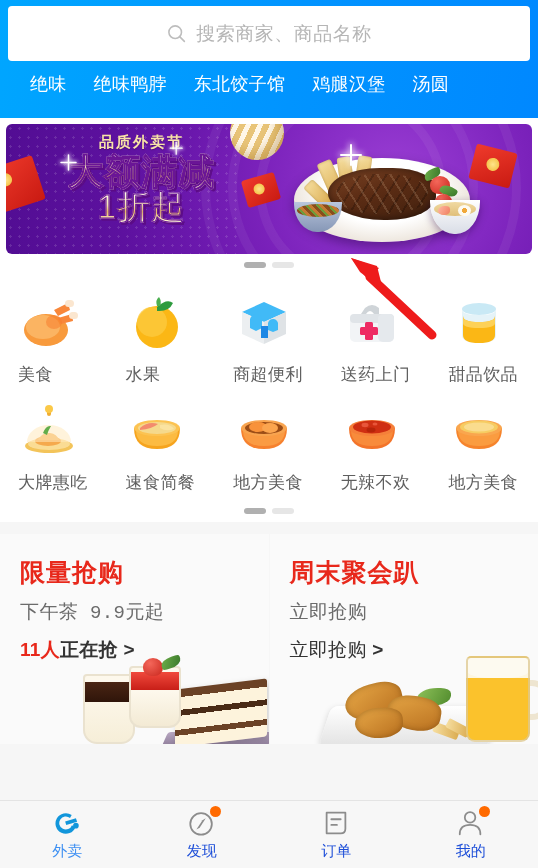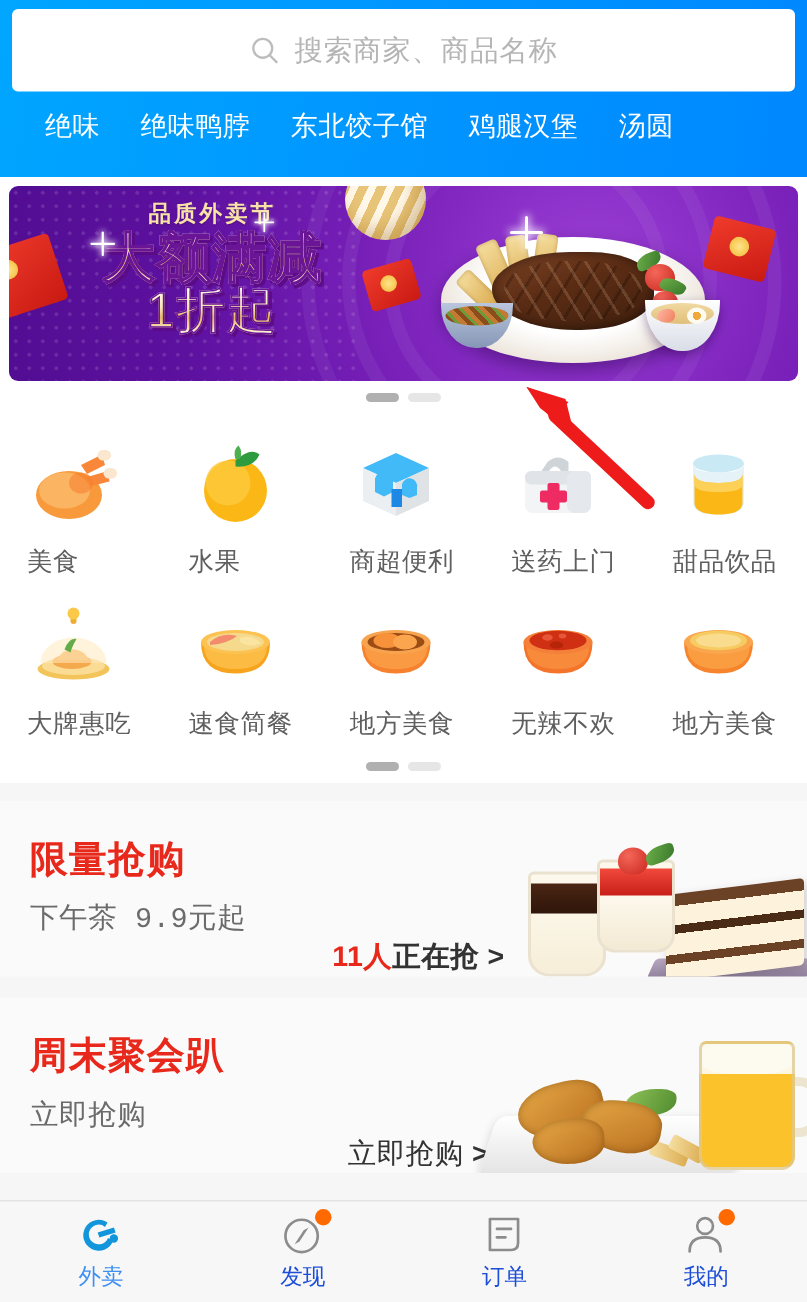--- a/index.html
+++ b/index.html
@@ -189,28 +189,28 @@
   .cat-row { display: flex; }
   .cat-cell {
     flex: 1 1 20%;
     display: flex; flex-direction: column; align-items: flex-start;
     padding: 8px 0 6px 18px;
   }
   .cat-ico { width: 62px; height: 62px; position: relative; }
   .cat-label { margin-top: 9px; font-size: 17px; color: #5f5f5f; letter-spacing: .4px; }
 
   
-  .promos { display: flex; gap: 14px; margin-top: 12px; background:#f6f6f6;flex-direction:column; }
+  .promos { display: flex; gap: 1px; margin-top: 12px; background:#f6f6f6; }
   .promo {
     flex: 1 1 50%; background: #fafafa; height: 210px;
     position: relative; overflow: hidden; padding: 22px 0 0 20px;
   }
   .promo-title { font-size: 25px; font-weight: bold; color: #e8281b; letter-spacing: 1px; }
   .promo-sub { margin-top: 10px; font-size: 19px; color: #6b6b6b; letter-spacing: .4px; font-family: Liberation Mono, monospace; }
-  .promo-cta { font-size: 19px; color: #333333; font-weight: bold; letter-spacing:.3px;text-align:center;}
+  .promo-cta { margin-top: 12px; font-size: 19px; color: #333333; font-weight: bold; letter-spacing:.3px;}
   .promo-cta .num { color: #e8281b; }
   .promo-cta .arr { font-weight: bold; }
   .promo-cta.plain { font-weight: normal; color:#333; }
 
   
   .cake-art { position: absolute; right: 4px; bottom: -2px; width: 200px; height: 112px; }
   .glass { position:absolute; width:52px; height:70px; left:18px; bottom:2px;
            border-radius: 4px 4px 14px 14px;
            background: linear-gradient(180deg,#fdf8ec 0 18%, #f6eed8 100%);
            border:2px solid #eae2cf; overflow:hidden;}

